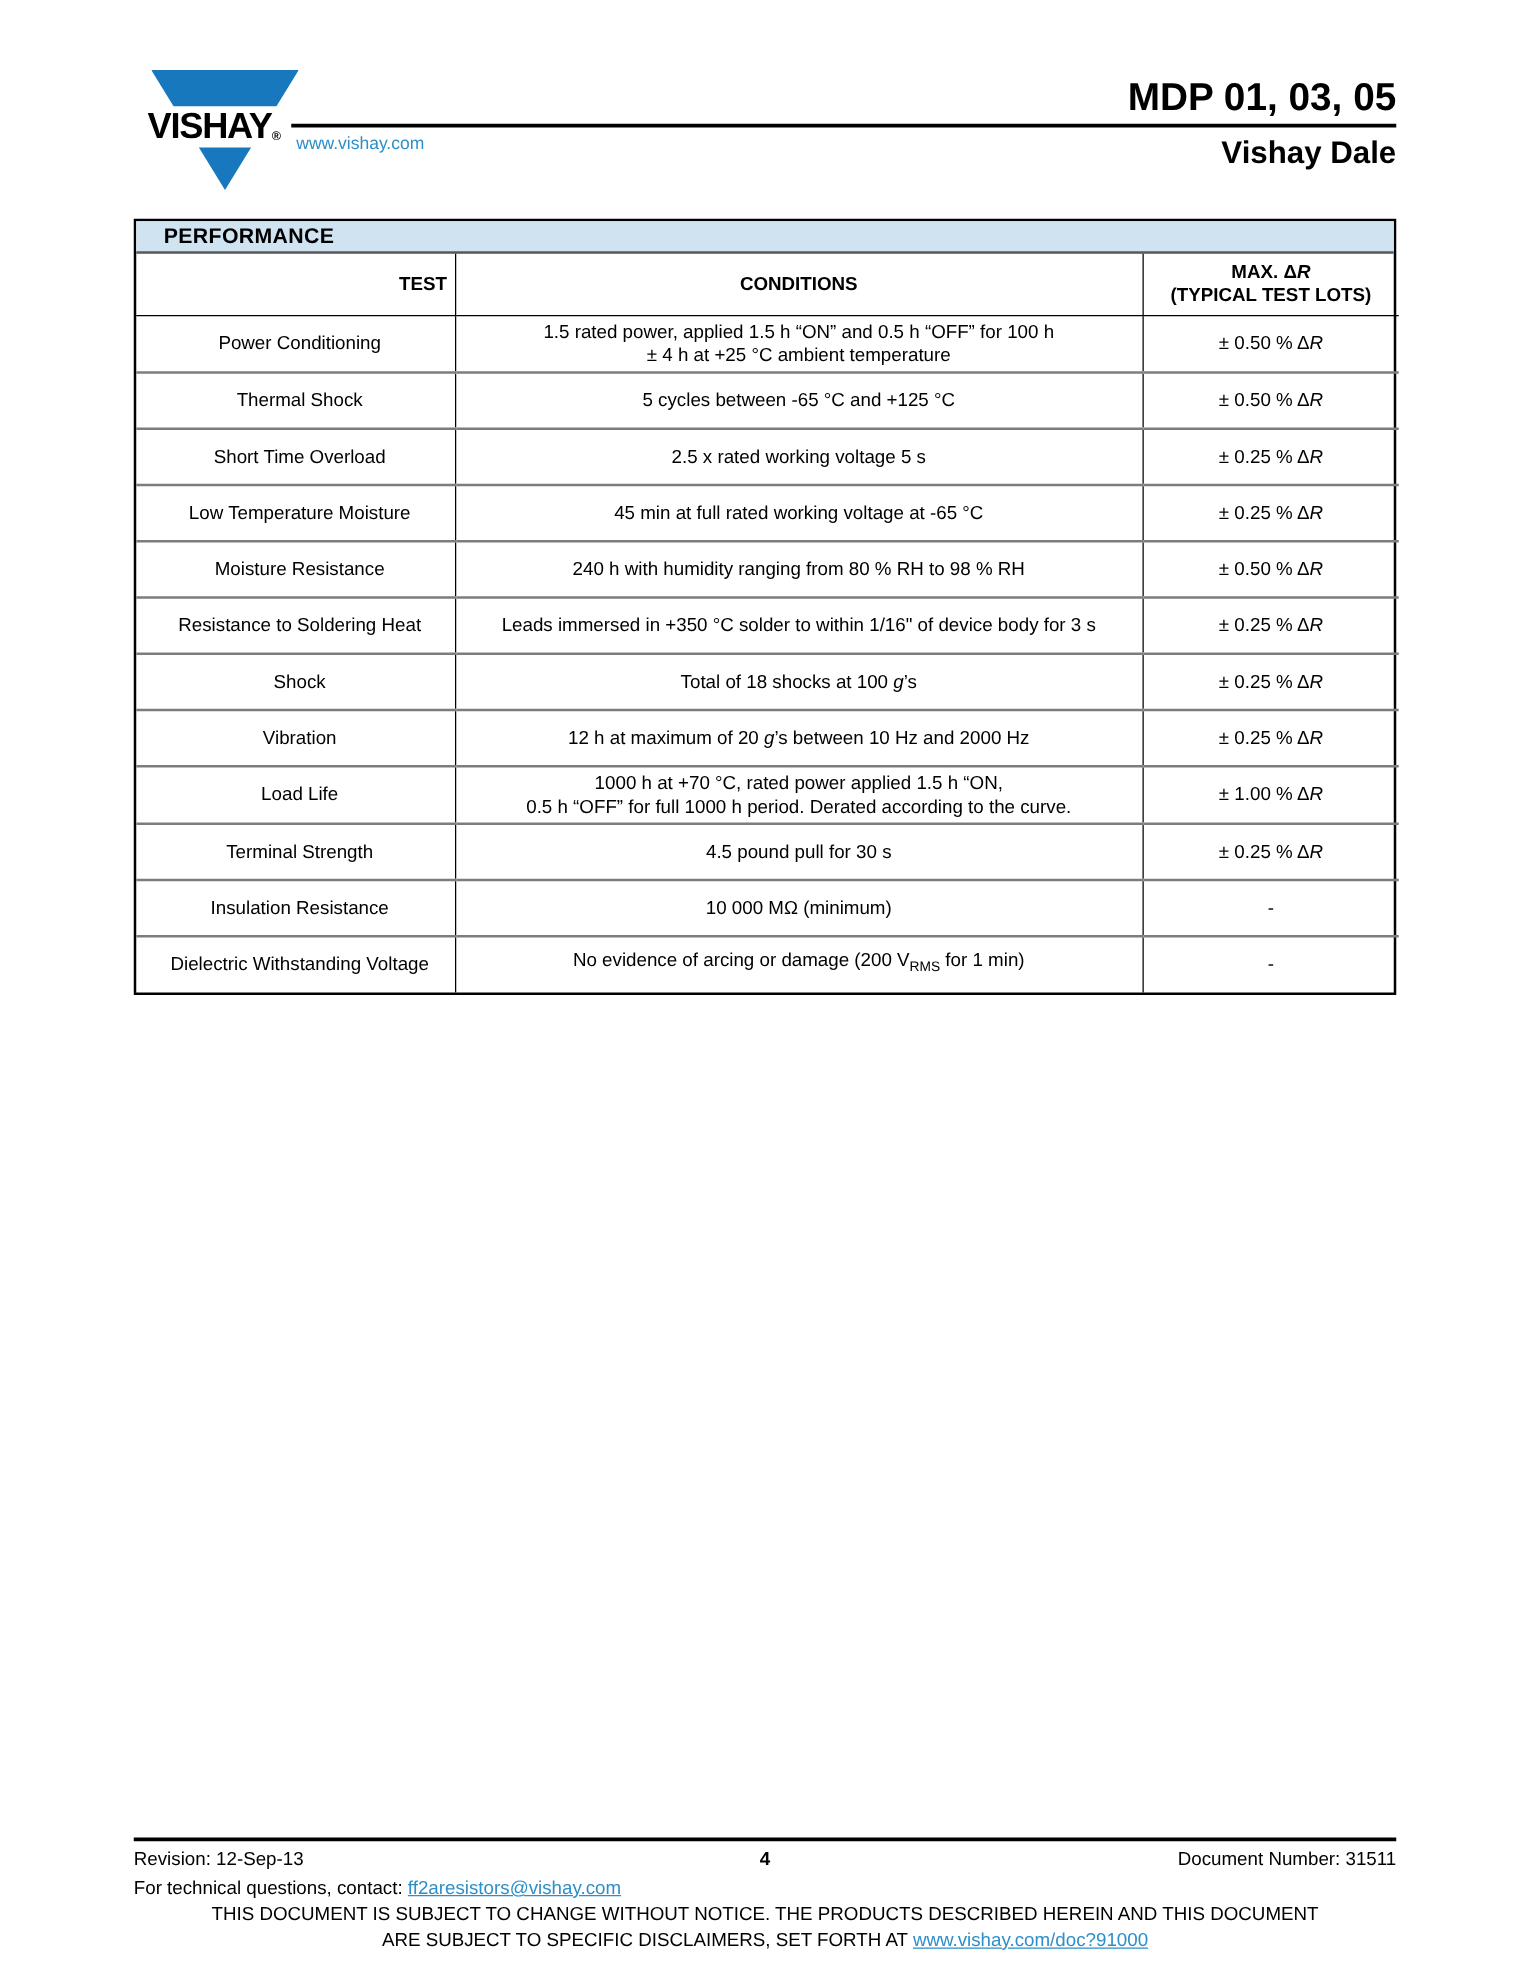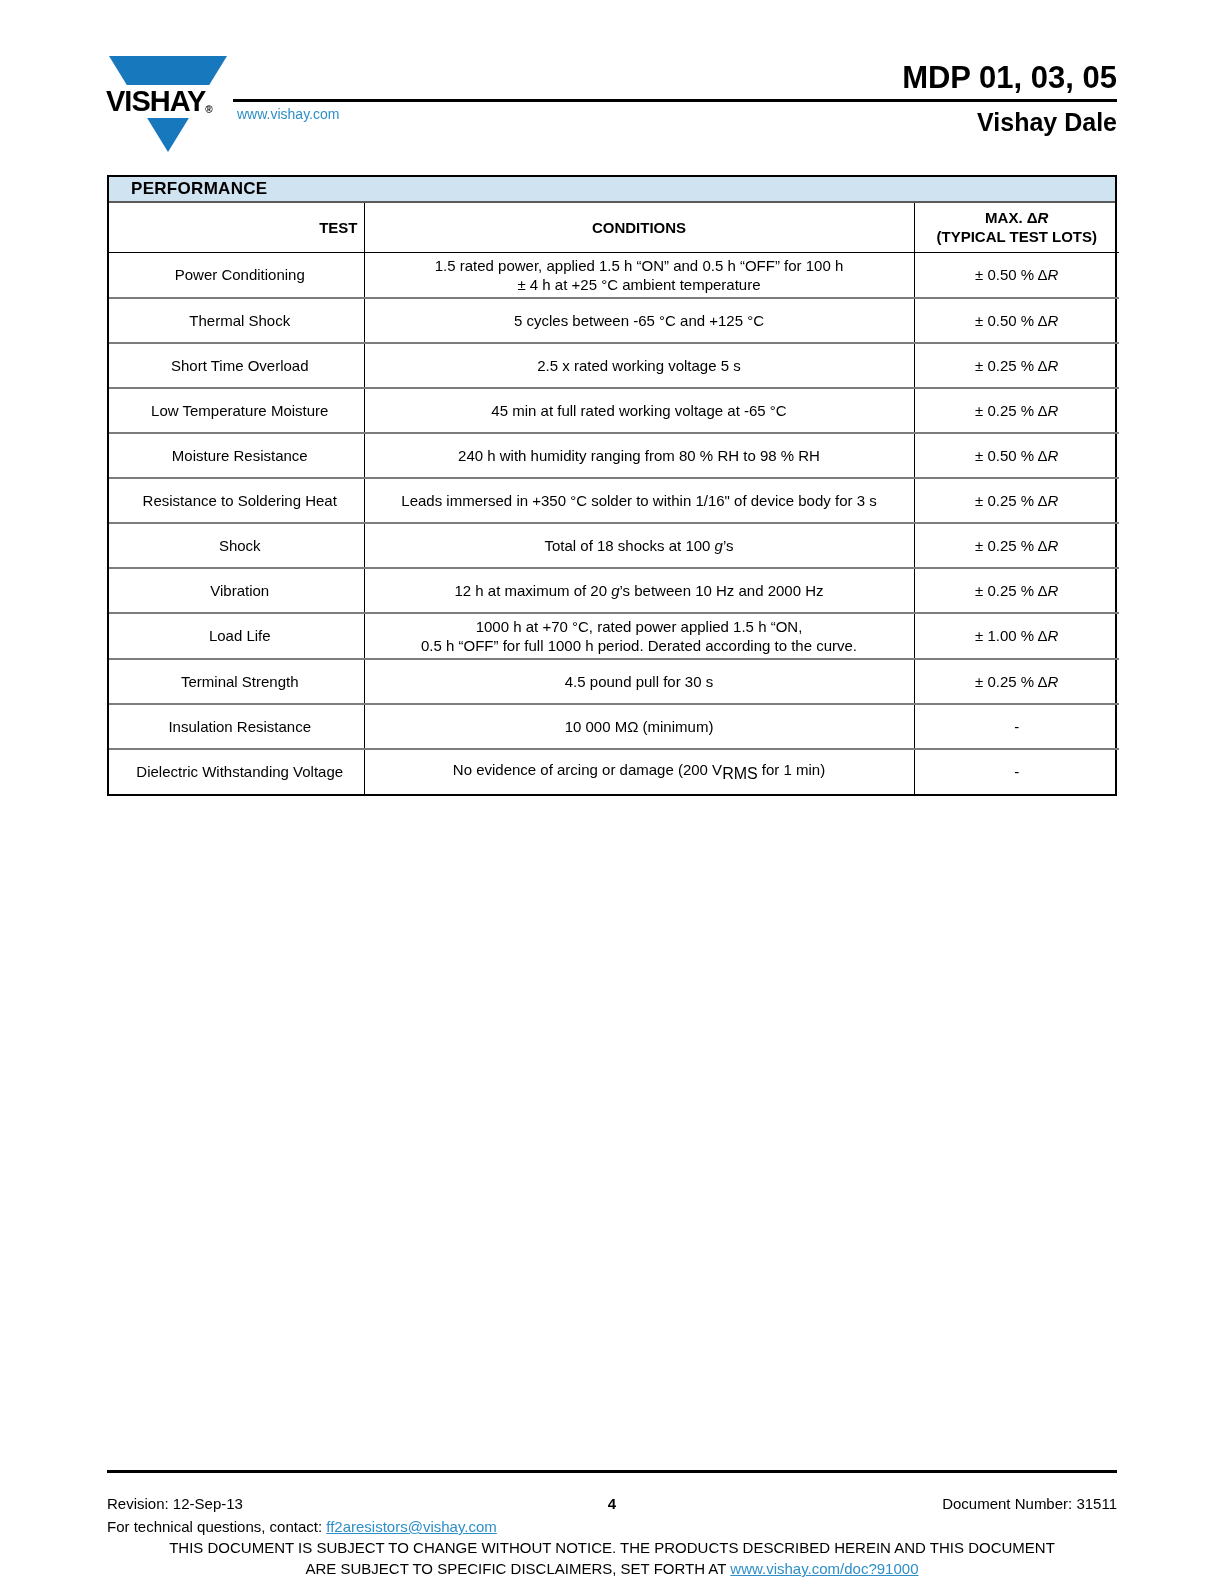--- a/index.html
+++ b/index.html
@@ -7,21 +7,21 @@
   .page {
     position:relative;
     width:1224px; height:1584px;
     background:#ffffff;
     font-family:"Liberation Sans", sans-serif;
     color:#000;
     overflow:hidden;
   }
 
   
-  .logo { position:absolute; left:104px; top:56px; width:128px; height:98px; }
+  .logo { position:absolute; left:116px; top:56px; width:128px; height:98px; }
   .logo-tri {
     position:absolute; left:5px; top:0; width:118px; height:96px;
     background:var(--brand-blue);
     -webkit-clip-path:polygon(0 0,100% 0,50% 100%);
     clip-path:polygon(0 0,100% 0,50% 100%);
   }
   .logo-word {
     position:absolute; left:0; top:29px;
     background:#ffffff;
     font-weight:800; font-size:29px; line-height:1.05;
@@ -67,26 +67,26 @@
   td {
     height:45px; font-size:15px; font-weight:400;
     text-align:center; vertical-align:middle; line-height:19px;
     padding:3px 10px;
   }
   td.test-cell { text-align:center; padding-left:11px; padding-right:4px; }
   tbody tr + tr td { border-top:2px solid var(--row-divider); }
   th:nth-child(1), th:nth-child(2),
   td:nth-child(1), td:nth-child(2) { border-right:1.5px solid #000; }
   i { font-style:italic; }
-  sub { font-size:16px; }
+  sub { font-size:11px; }
 
   
   .footer { position:absolute; left:107px; top:1470px; width:1010px; font-size:15px; }
   .foot-rule { height:3px; background:#000; }
-  .foot-meta { position:relative; height:20px; margin-top:22px; }
+  .foot-meta { position:relative; height:20px; margin-top:6px; }
   .revision { position:absolute; left:0; top:0; }
   .pageno   { position:absolute; left:0; right:0; top:0; text-align:center; font-weight:700; }
   .docnum   { position:absolute; right:0; top:0; }
   .contact  { text-align:left; margin-top:3px; line-height:18px; }
   .disclaimer { text-align:center; margin-top:3px; line-height:18px; }
   .footer a { color:var(--link-blue); text-decoration:underline; }
 </style>
 </head>
 <body>
 

